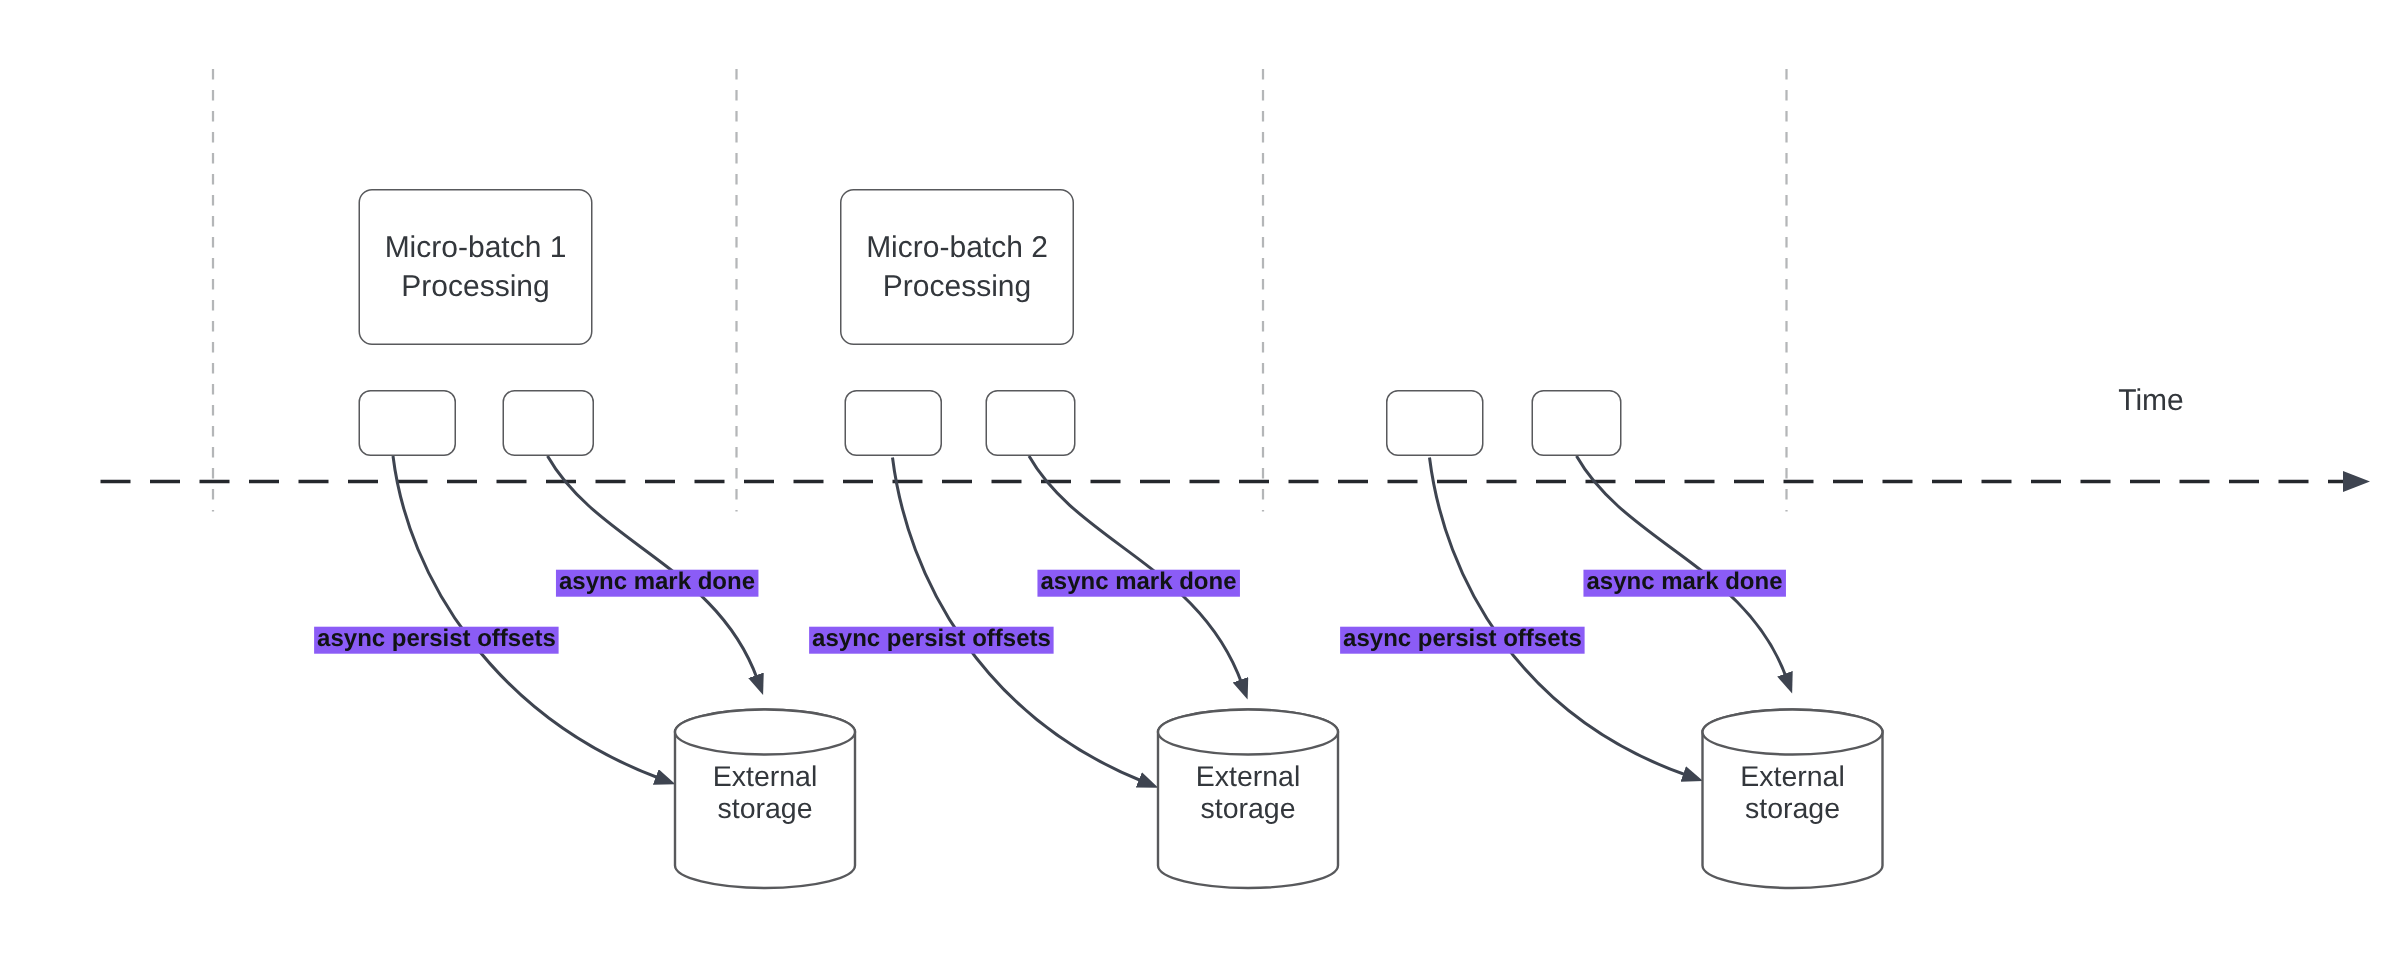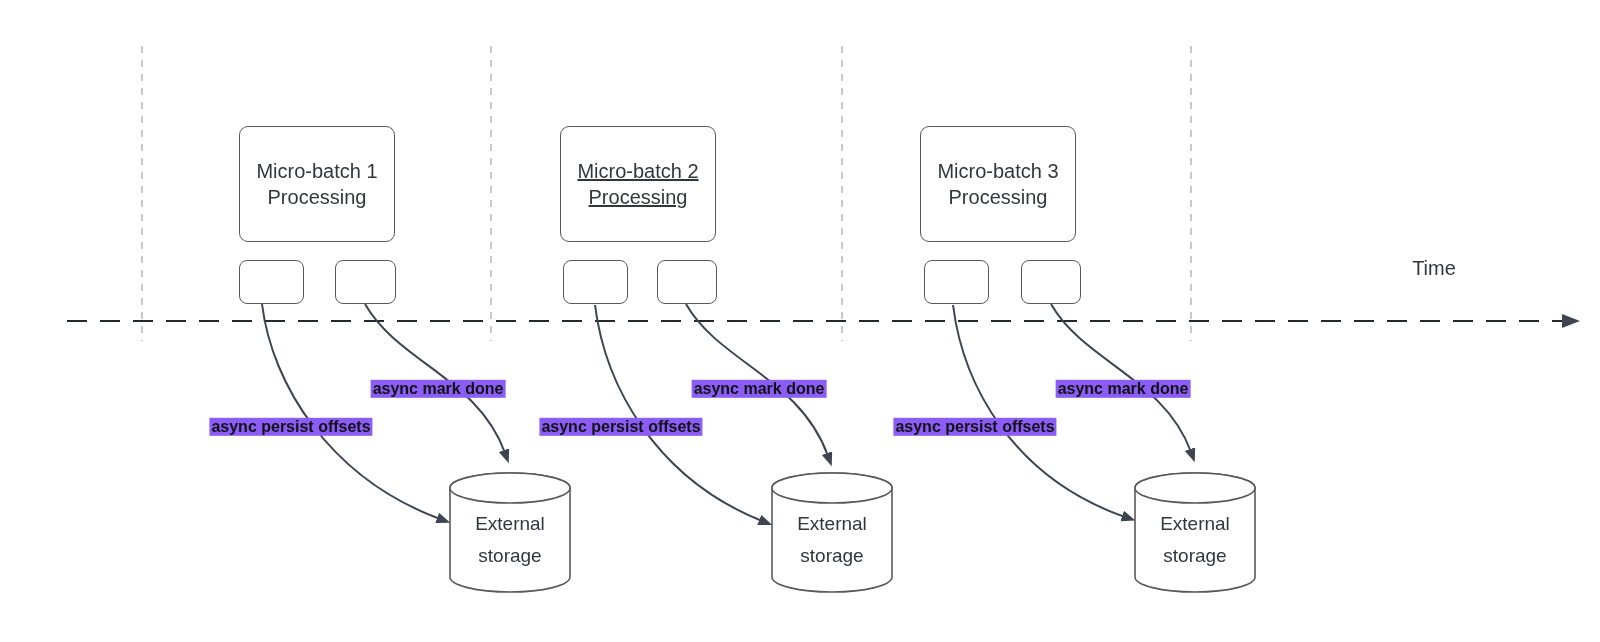--- a/index.html
+++ b/index.html
@@ -47,21 +47,21 @@
     stroke: var(--arrow);
     stroke-width: 2;
     fill: none;
   }
   .arrowhead-fill { fill: var(--arrow); }
   .cyl { stroke: var(--shape-stroke); stroke-width: 1.6; fill: #ffffff; }
 
   .big-box {
     position: absolute;
     width: 156px;
-    height: 116px;
+    height: 104px;
     border: 1.6px solid var(--shape-stroke);
     border-radius: 9px;
     background: #ffffff;
     display: flex;
     align-items: center;
     justify-content: center;
     text-align: center;
     color: var(--box-text);
     font-size: 20px;
     line-height: 26px;
@@ -84,21 +84,21 @@
     white-space: nowrap;
     line-height: 1.15;
     padding: 0 2px;
   }
   .storage-label {
     position: absolute;
     width: 112px;
     transform: translate(-50%, 0);
     text-align: center;
     font-size: 19px;
-    line-height: 32px;
+    line-height: 21px;
     color: var(--box-text);
   }
   .time-label {
     position: absolute;
     transform: translate(-50%, -50%);
     font-size: 20px;
     color: var(--box-text);
     white-space: nowrap;
     margin-left: 48px;
   }
@@ -148,32 +148,29 @@
 
   <div class="big-box" style="left:239px; top:126px;">
     <span>Micro-batch 1 Processing</span>
   </div>
   <div class="chip" style="left:239px; top:260px; width:65px;"></div>
   <div class="chip" style="left:335px; top:260px; width:61px;"></div>
   <span class="async-label" style="left:291px; top:427px;">async persist offsets</span>
   <span class="async-label" style="left:438px; top:389px;">async mark done</span>
   <div class="storage-label" style="left:510px; top:508px;">External storage</div>
 
-  <div class="big-box" style="left:560px; top:126px;text-decoration:underline;">
+  <div class="big-box" style="left:560px; top:126px;">
     <span>Micro-batch 2 Processing</span>
   </div>
   <div class="chip" style="left:563px; top:260px; width:65px;"></div>
   <div class="chip" style="left:657px; top:260px; width:60px;"></div>
   <span class="async-label" style="left:621px; top:427px;">async persist offsets</span>
   <span class="async-label" style="left:759px; top:389px;">async mark done</span>
   <div class="storage-label" style="left:832px; top:508px;">External storage</div>
 
-  <div class="big-box" style="left:920px; top:126px;">
-    <span>Micro-batch 3 Processing</span>
-  </div>
   <div class="chip" style="left:924px; top:260px; width:65px;"></div>
   <div class="chip" style="left:1021px; top:260px; width:60px;"></div>
   <span class="async-label" style="left:975px; top:427px;">async persist offsets</span>
   <span class="async-label" style="left:1123px; top:389px;">async mark done</span>
   <div class="storage-label" style="left:1195px; top:508px;">External storage</div>
 
   <span class="time-label" style="left:1386px; top:268px;">Time</span>
 
 </div>
 

